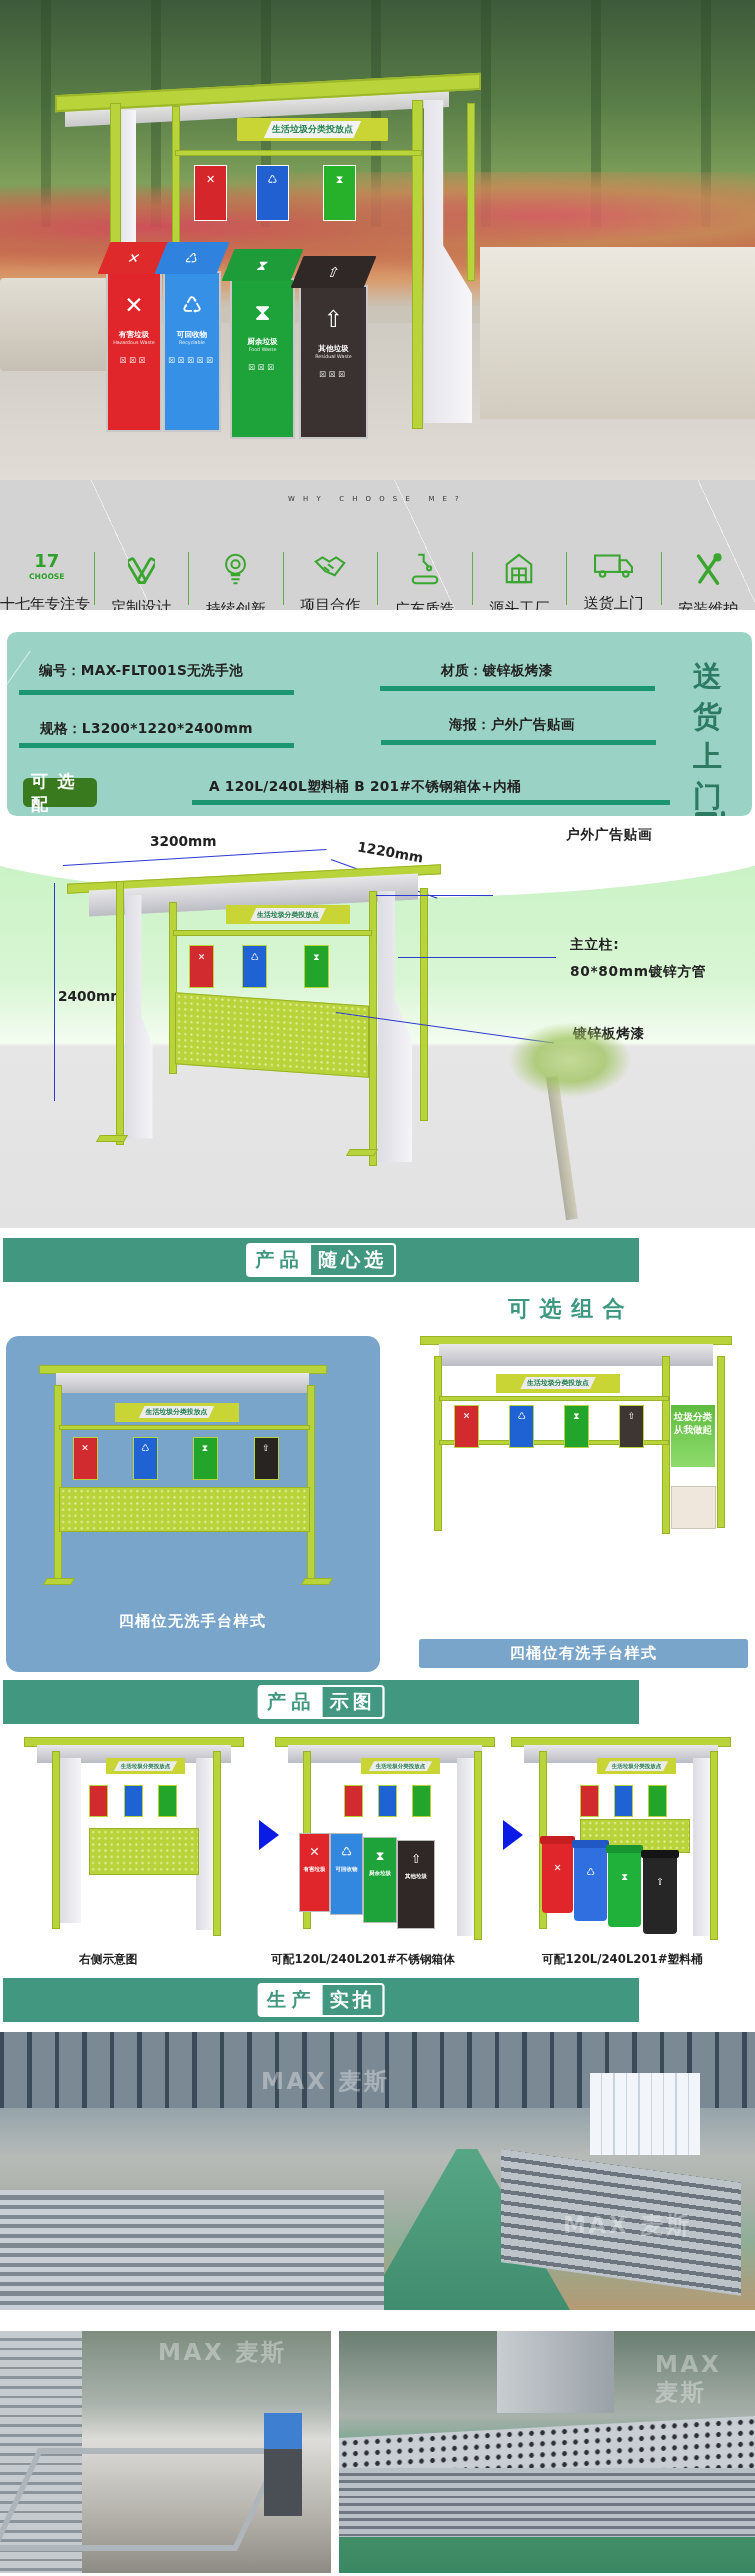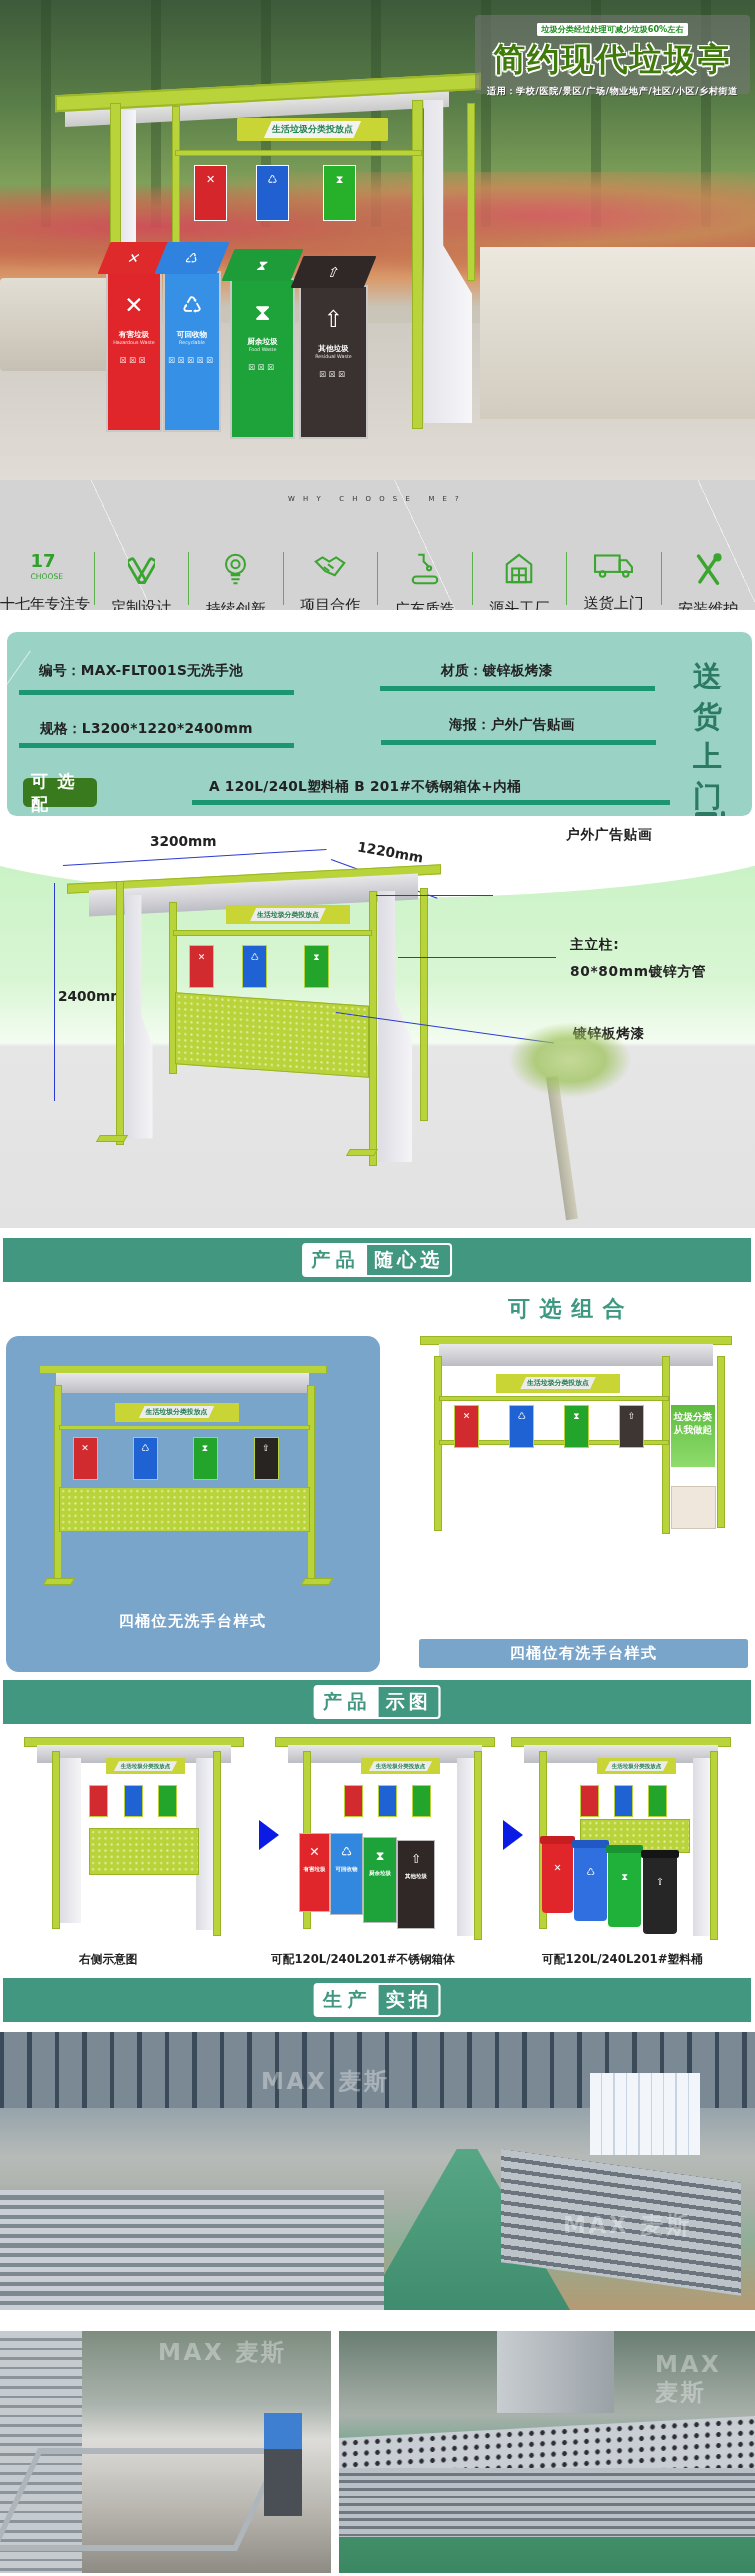--- a/index.html
+++ b/index.html
@@ -34,21 +34,21 @@
 
 .why{height:130px;background:#d3d3d3;margin-top:0}
 .why .diag{position:absolute;inset:0;background:repeating-linear-gradient(65deg,transparent 0 137px,rgba(255,255,255,.55) 137px 138px,transparent 138px 275px)}
 .why .en{position:absolute;top:15px;width:100%;text-align:center;font-size:6.9px;letter-spacing:8.2px;color:#333}
 .why .cn{position:absolute;top:29px;width:100%;text-align:center;font-size:20.6px;font-weight:bold;color:#2ea12a;letter-spacing:2.1px}
 .why-items{position:absolute;top:72px;left:0;width:755px;height:58px;display:flex}
 .why-item{flex:1;display:flex;flex-direction:column;align-items:center;justify-content:flex-start;border-right:1.4px solid #5cb04a;margin:0 0 5.5px 0}
 .why-item:last-child{border-right:none}
 .why-item .ic{height:34px;display:flex;align-items:center;justify-content:center}
 .why-item .lab{font-size:15px;color:#222;margin-top:14px}
-.years{color:#2ea12a;font-weight:normal;text-align:left;line-height:1}
+.years{color:#2ea12a;font-weight:bold;text-align:center;line-height:1}
 .years b{display:block;font-size:18px}
 .years small{font-size:7.6px}
 
 
 .params{height:206px;background:#fff}
 .params .card{position:absolute;left:6.9px;top:22px;width:745px;height:184px;background:#9ad3c5;border-radius:9.6px}
 .params .card::before{content:"";position:absolute;left:6.9px;top:13.7px;width:1.4px;height:55px;background:rgba(255,255,255,.6);transform:rotate(35deg)}
 .prow{position:absolute;font-size:13.7px;color:#222;font-weight:bold;letter-spacing:0.3px}
 .uline{position:absolute;height:4.8px;background:#1c9670}
 .opt-badge{position:absolute;left:22.7px;top:168px;width:74px;height:29px;background:#3a7a1e;border-radius:5.5px;color:#fff;font-size:17px;font-weight:bold;letter-spacing:9.6px;display:flex;align-items:center;justify-content:center;padding-left:8.2px}
@@ -60,21 +60,21 @@
 .dims{height:412px;background:linear-gradient(180deg,#fff 0,#c9f2c4 8%,#d9f6d4 40%,#f4fcf1 55%,#e6e6e6 56%,#e2e2e2 100%)}
 .dims .wave{position:absolute;left:-69px;top:-55px;width:892px;height:137px;background:#fff;border-radius:0 0 50% 50%}
 .dline{position:absolute;background:#2b3ad0}
 .dtext{position:absolute;font-size:13.7px;font-weight:bold;color:#222}
 .ann{position:absolute;font-size:13.7px;font-weight:bold;color:#222;letter-spacing:0.7px;line-height:23px}
 .palm{position:absolute;left:480px;top:178px;width:165px;height:227px}
 .palm .trunk{position:absolute;left:76px;top:82px;width:12.4px;height:144px;background:linear-gradient(90deg,#8d8a6f,#c3bf9e);transform:rotate(-8deg);opacity:.6}
 .palm .leaf{position:absolute;left:27.5px;top:27.5px;width:124px;height:76px;border-radius:50%;background:radial-gradient(ellipse,#b9d57d 0,#9ec35b 40%,transparent 70%);opacity:.75}
 
 
-.shead{height:44px;background:#41977f;margin:0 3.4px;width:748px}
+.shead{height:44px;background:#41977f;margin:0 3.4px;width:636px}
 .shead::before{content:"";position:absolute;inset:0;background:repeating-linear-gradient(115deg,transparent 0 124px,rgba(255,255,255,.3) 124px 124px,transparent 124px 247px)}
 .shead .lab{position:absolute;left:50%;top:5.5px;transform:translateX(-50%);display:flex;border:2.1px solid #fff;border-radius:4.1px;overflow:hidden;background:#fff}
 .shead .lab .a{background:#fff;color:#41977f;font-size:19px;font-weight:bold;padding:2.1px 6.9px;letter-spacing:5.5px}
 .shead .lab .b{background:#41977f;color:#fff;font-size:19px;font-weight:bold;padding:2.1px 6.9px;letter-spacing:4.1px}
 
 
 .opts{height:398px;background:#fff}
 .opts .heading{position:absolute;left:508px;top:12.4px;font-size:22px;font-weight:bold;color:#3c9880;letter-spacing:9.6px}
 .opt-left{position:absolute;left:5.5px;top:54px;width:374px;height:336px;background:#7aa5cb;border-radius:12.4px}
 .opt-left .cap{position:absolute;left:0;right:0;bottom:41px;text-align:center;color:#fff;font-size:15px;font-weight:bold;letter-spacing:1.4px}
@@ -178,25 +178,20 @@
     <div class="icons">☒☒☒</div>
   </div>
   <div class="bin" style="left:299px;top:285px;width:69px;height:154px;background:#3a3230">
     <div class="lid" style="background:#2f2826">⇧</div>
     <div class="sym">⇧</div>
     <div class="lbl">其他垃圾</div>
     <div class="sub">Residual Waste</div>
     <div class="icons">☒☒☒</div>
   </div>
 
-  <div class="hero-banner">
-    <div class="sub-tag">垃圾分类经过处理可减少垃圾60%左右</div>
-    <div class="title">简约现代垃圾亭</div>
-    <div class="apply">适用：学校/医院/景区/广场/物业地产/社区/小区/乡村街道</div>
-  </div>
 </section>
 
 <section class="sec why">
   <div class="diag"></div>
   <div class="en">WHY CHOOSE ME?</div>
   <div class="why-items">
     <div class="why-item">
       <div class="ic years">
           <div><b>17</b><small>CHOOSE</small></div>
         </div>

